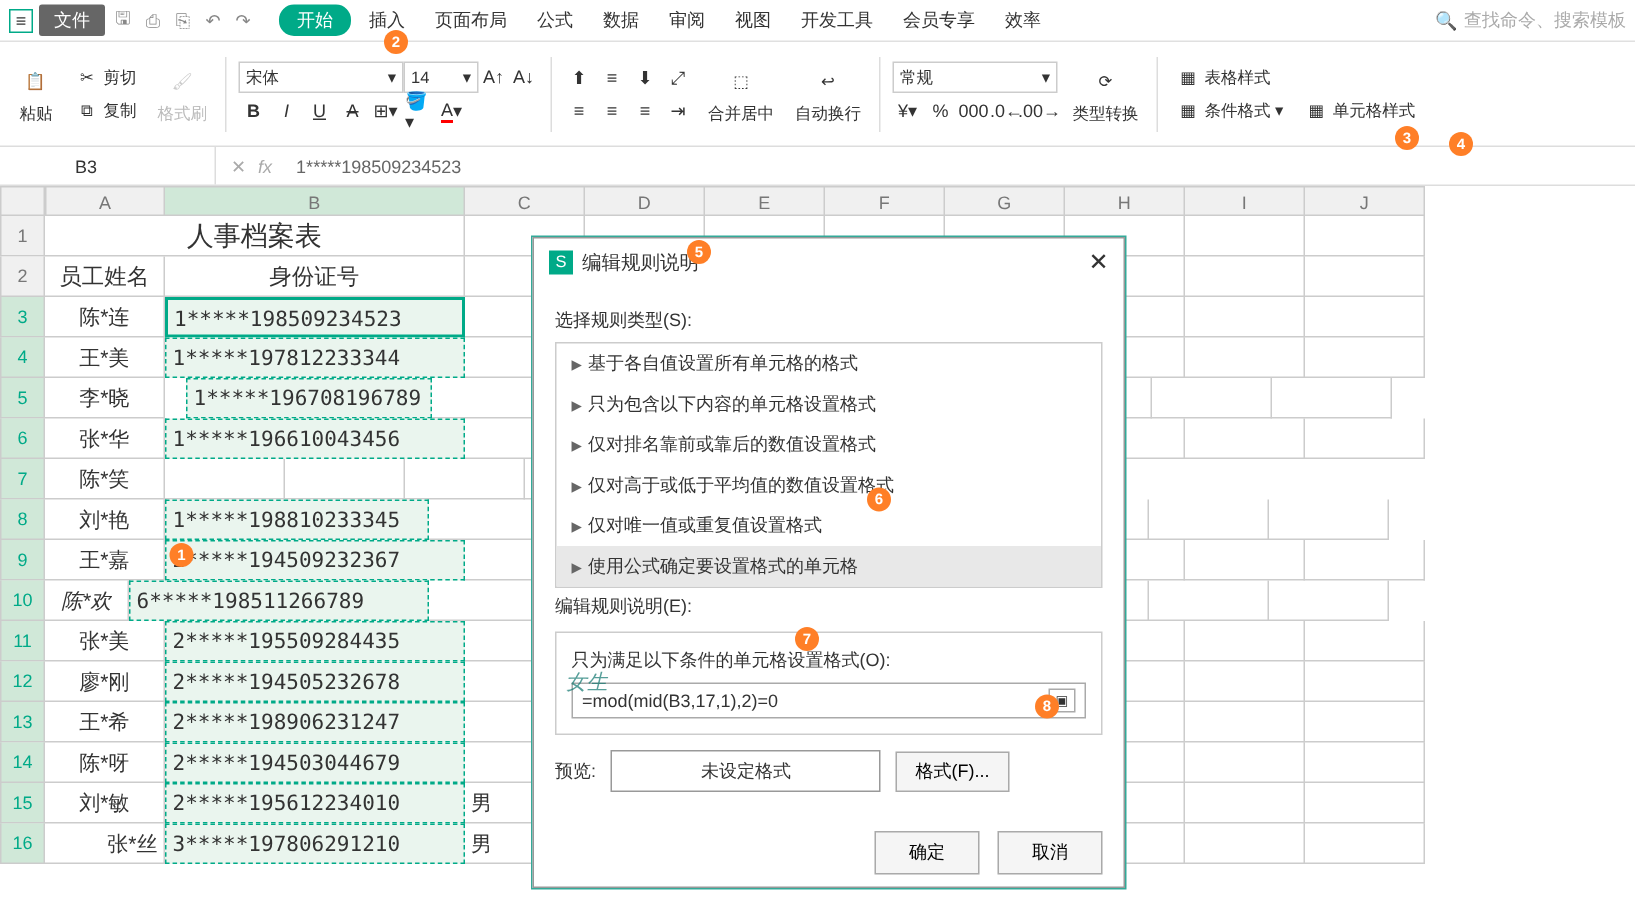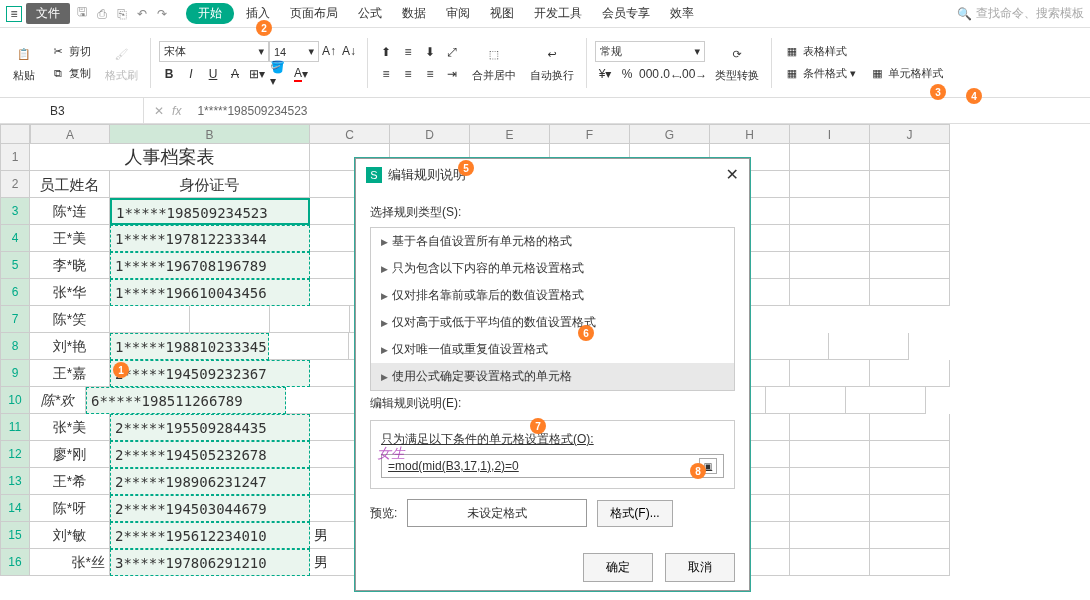--- a/index.html
+++ b/index.html
@@ -59,29 +59,29 @@
 .dialog { position: absolute; left: 355px; top: 158px; width: 395px; background: #fff; border: 1px solid #999; box-shadow: 0 0 0 1px #3a9; z-index: 50; }
 .dlg-title { display: flex; align-items: center; padding: 6px 10px; font-size: 13px; }
 .dlg-title .dlg-icon { width: 16px; height: 16px; background: #0a8; color: #fff; display: flex; align-items: center; justify-content: center; font-size: 11px; margin-right: 6px; }
 .dlg-close { margin-left: auto; cursor: pointer; font-size: 16px; }
 .dlg-body { padding: 8px 14px; }
 .dlg-label { font-size: 12px; margin: 6px 0; }
 .rule-list { border: 1px solid #ccc; }
 .rule-item { padding: 5px 10px; font-size: 12px; cursor: pointer; display: flex; align-items: center; gap: 4px; }
 .rule-item.sel { background: #e8e8e8; }
 .rule-arrow { font-size: 9px; color: #666; }
-.dlg-group { border: 1px solid #ccc; padding: 10px; margin: 8px 0; position: relative; text-decoration: underline; }
+.dlg-group { border: 1px solid #ccc; padding: 10px; margin: 8px 0; position: relative; }
 .formula-field { display: flex; align-items: center; border: 1px solid #aaa; padding: 3px 6px; margin-top: 6px; font-size: 12px; }
 .formula-field .ref-btn { margin-left: auto; width: 18px; height: 16px; border: 1px solid #aaa; cursor: pointer; display: flex; align-items: center; justify-content: center; font-size: 9px; }
 .preview-row { display: flex; align-items: center; gap: 10px; margin: 10px 0; }
 .preview-box { border: 1px solid #999; width: 180px; height: 28px; display: flex; align-items: center; justify-content: center; font-size: 12px; }
 .fmt-button { padding: 4px 12px; border: 1px solid #aaa; background: #f5f5f5; cursor: pointer; font-size: 12px; }
 .dlg-buttons { display: flex; justify-content: flex-end; gap: 12px; padding: 8px 14px; }
 .dlg-btn { padding: 5px 22px; border: 1px solid #aaa; background: #f5f5f5; cursor: pointer; font-size: 12px; }
-.watermark { position: absolute; color: #a21caf; font-size: 14px; font-style: italic; opacity: 0.7; }
+.watermark { position: absolute; color: #0f766e; font-size: 14px; font-style: italic; opacity: 0.7; }
 </style>
 </head>
 <body>
 
 <div class="menubar">
   <span class="logo">≡</span>
   <span class="file-menu">文件</span>
   <span class="qat-icon">🖫</span>
   <span class="qat-icon">⎙</span>
   <span class="qat-icon">⎘</span>
@@ -283,21 +283,21 @@
         <div class="cell " style="width: 80px;"></div>
         <div class="cell " style="width: 80px;"></div>
         <div class="cell " style="width: 80px;"></div>
         <div class="cell " style="width: 80px;"></div>
         <div class="cell " style="width: 80px;"></div>
         <div class="cell " style="width: 80px;"></div>
       </div>
       <div class="row">
         <div class="row-header sel">5</div>
         <div class="cell name" style="width: 80px;">李*晓</div>
-        <div class="cell id sel-range" style="width: 200px;">1*****196708196789</div>
+        <div class="cell id sel-range" style="width: 164px; margin-left: 14px;">1*****196708196789</div>
         <div class="cell " style="width: 80px;"></div>
         <div class="cell " style="width: 80px;"></div>
         <div class="cell " style="width: 80px;"></div>
         <div class="cell " style="width: 80px;"></div>
         <div class="cell " style="width: 80px;"></div>
         <div class="cell " style="width: 80px;"></div>
         <div class="cell " style="width: 80px;"></div>
         <div class="cell " style="width: 80px;"></div>
       </div>
       <div class="row">
@@ -321,21 +321,21 @@
         <div class="cell " style="width: 80px;"></div>
         <div class="cell " style="width: 80px;"></div>
         <div class="cell " style="width: 80px;"></div>
         <div class="cell " style="width: 80px;"></div>
         <div class="cell " style="width: 80px;"></div>
         <div class="cell " style="width: 80px;"></div>
       </div>
       <div class="row">
         <div class="row-header sel">8</div>
         <div class="cell name" style="width: 80px;">刘*艳</div>
-        <div class="cell id sel-range" style="width: 159px;">1*****198810233345</div>
+        <div class="cell id sel-range" style="width: 176px;">1*****198810233345</div>
         <div class="cell " style="width: 80px;"></div>
         <div class="cell " style="width: 80px;"></div>
         <div class="cell " style="width: 80px;"></div>
         <div class="cell " style="width: 80px;"></div>
         <div class="cell " style="width: 80px;"></div>
         <div class="cell " style="width: 80px;"></div>
         <div class="cell " style="width: 80px;"></div>
         <div class="cell " style="width: 80px;"></div>
       </div>
       <div class="row">

